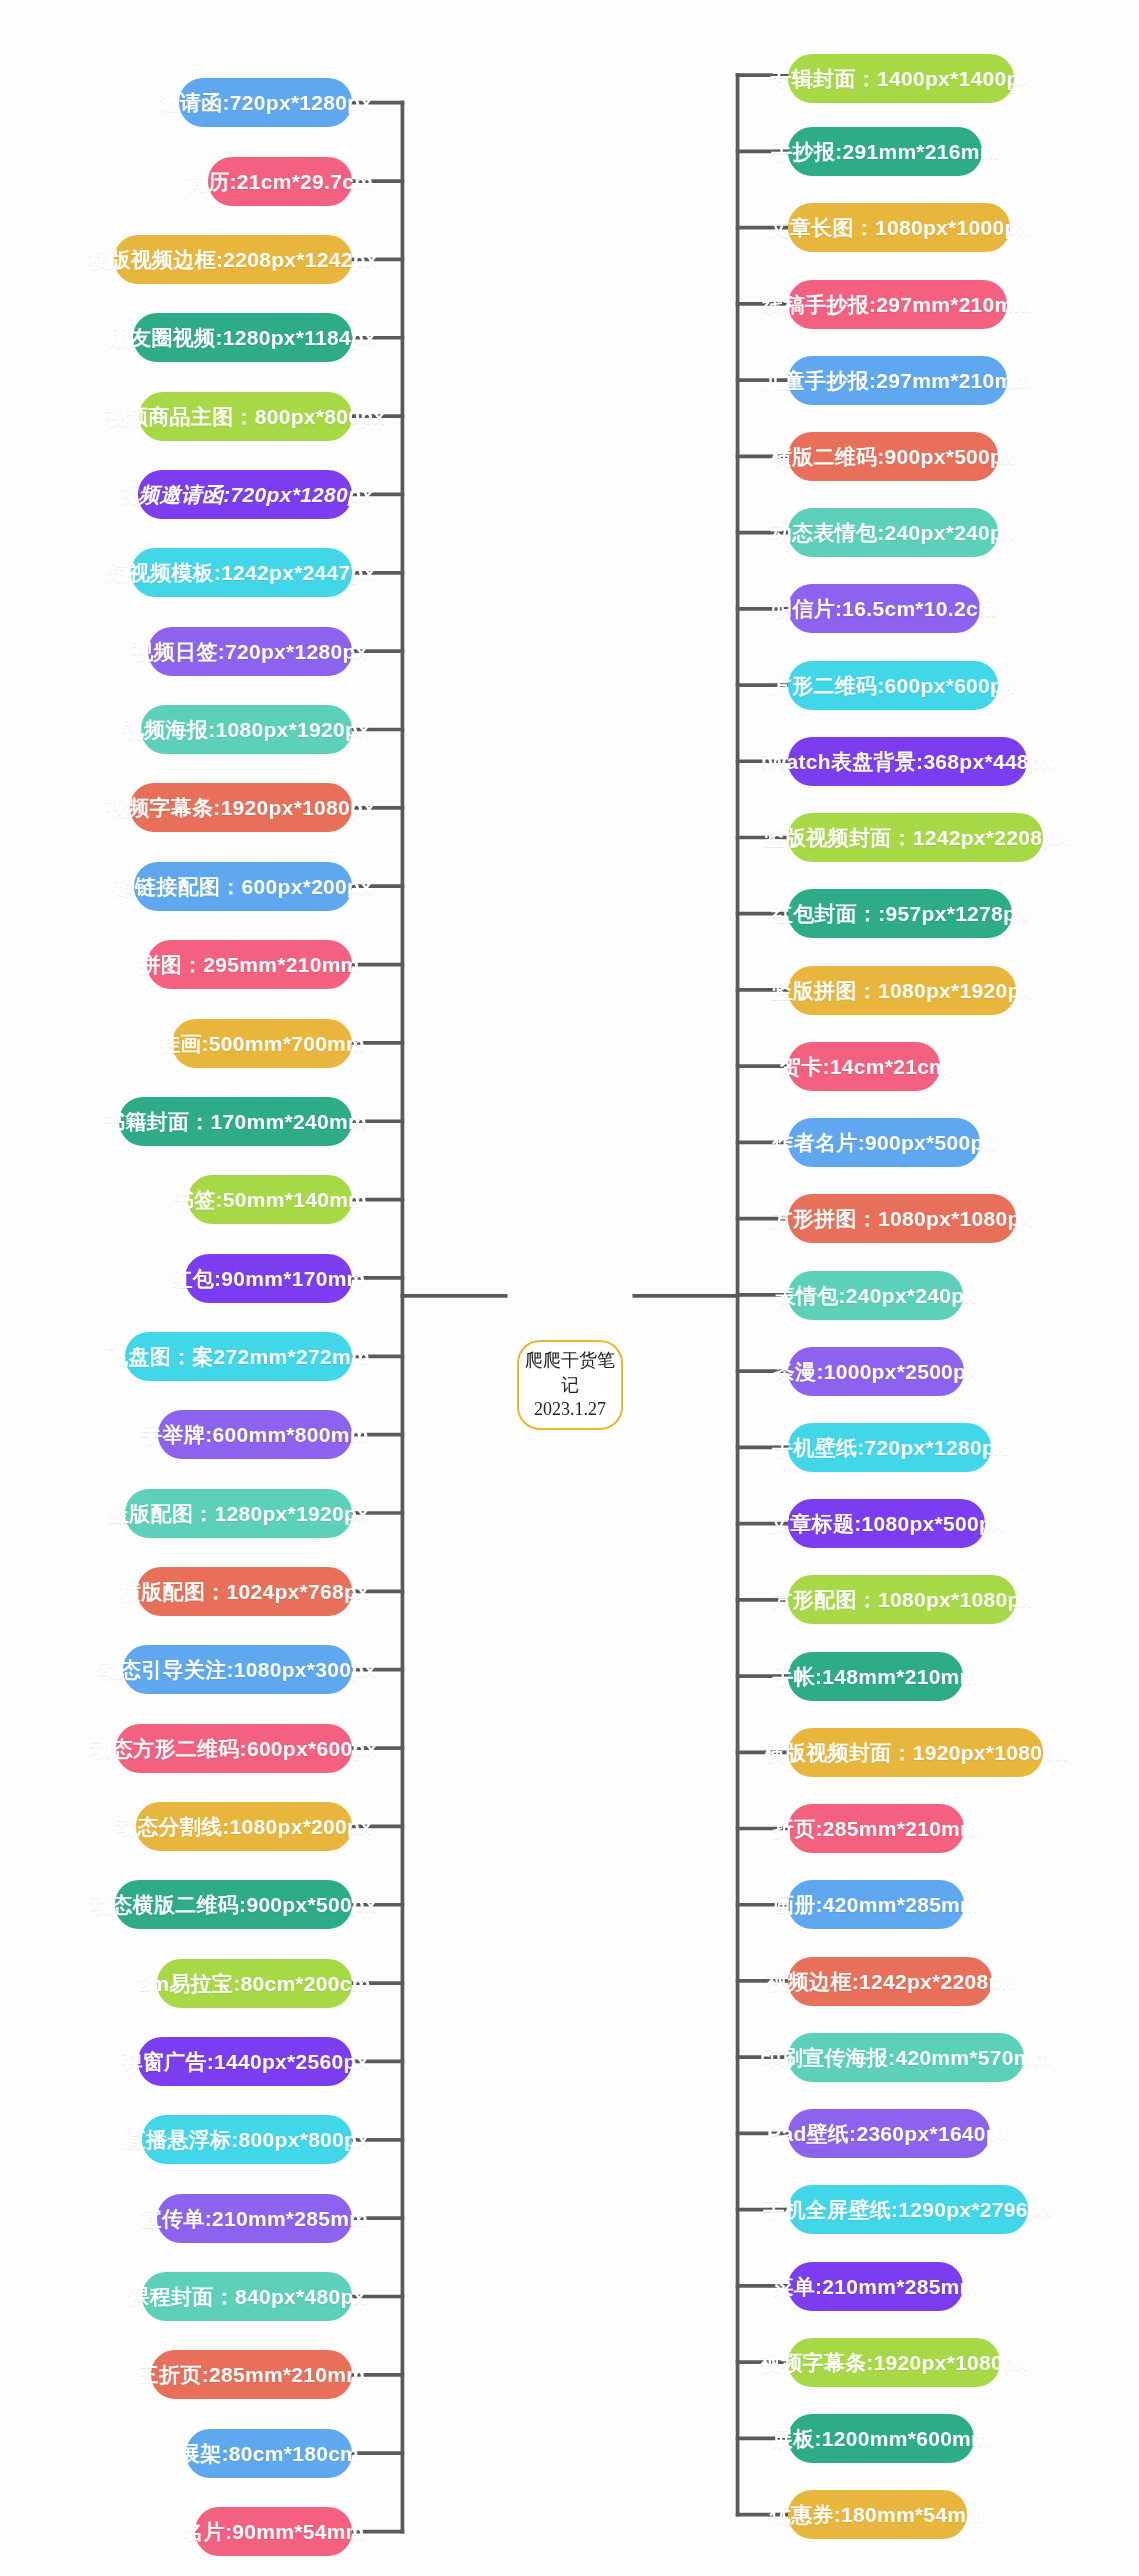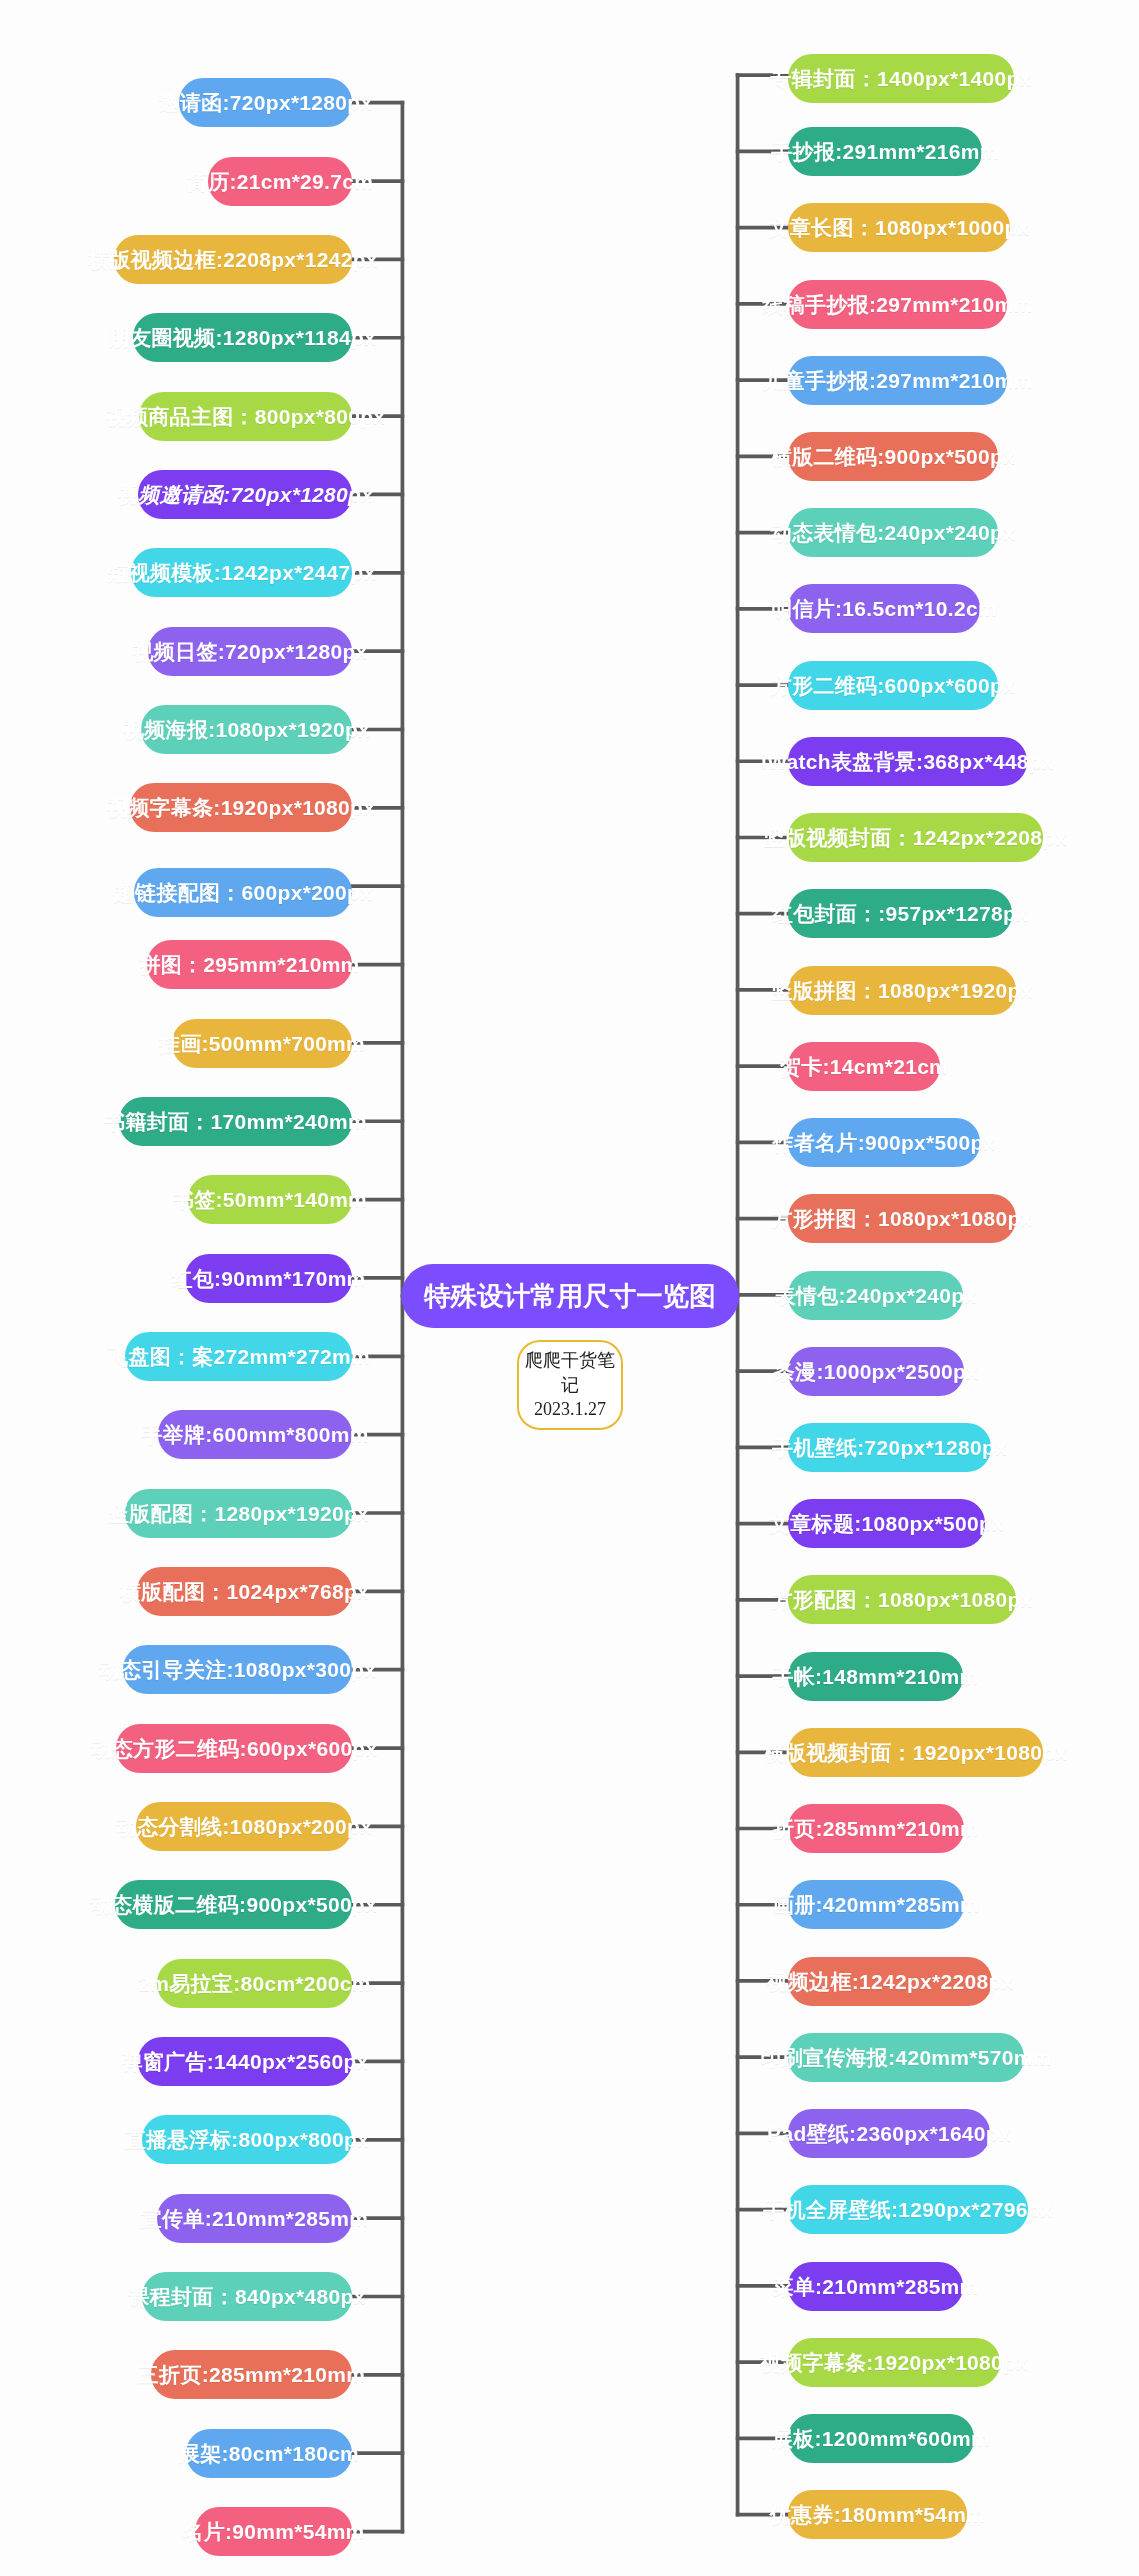--- a/index.html
+++ b/index.html
@@ -190,21 +190,21 @@
       </div>
       <div class="node left" style="top: 627px; width: 204px; background: rgb(140, 98, 239); left: 352px;">
         <span>视频日签:720px*1280px</span>
       </div>
       <div class="node left" style="top: 705px; width: 211px; background: rgb(92, 208, 184); left: 352px;">
         <span>视频海报:1080px*1920px</span>
       </div>
       <div class="node left" style="top: 783px; width: 222px; background: rgb(232, 112, 90); left: 352px;">
         <span>视频字幕条:1920px*1080px</span>
       </div>
-      <div class="node left" style="top: 862px; width: 218px; background: rgb(95, 168, 239); left: 352px; margin-top: 6px;">
+      <div class="node left" style="top: 862px; width: 218px; background: rgb(95, 168, 239); left: 352px;">
         <span>超链接配图：600px*200px</span>
       </div>
       <div class="node left" style="top: 940px; width: 205px; background: rgb(244, 96, 127); left: 352px;">
         <span>拼图：295mm*210mm</span>
       </div>
       <div class="node left" style="top: 1019px; width: 180px; background: rgb(232, 182, 60); left: 352px;">
         <span>挂画:500mm*700mm</span>
       </div>
       <div class="node left" style="top: 1097px; width: 233px; background: rgb(46, 171, 135); left: 352px;">
         <span>书籍封面：170mm*240mm</span>
@@ -359,22 +359,19 @@
         <span>视频字幕条:1920px*1080px</span>
       </div>
       <div class="node" style="top: 2414px; width: 186px; background: rgb(46, 171, 135); left: 788px;">
         <span>展板:1200mm*600mm</span>
       </div>
       <div class="node" style="top: 2490px; width: 179px; background: rgb(232, 182, 60); left: 788px;">
         <span>优惠券:180mm*54mm</span>
       </div>
     </div>
 
-  <div id="center-node">
-    <span>特殊设计常用尺寸一览图</span>
-  </div>
 
   <div id="center-note">
     <span class="nl">爬爬干货笔记</span>
     <span class="nl">2023.1.27</span>
   </div>
 </div>
 
 
 </body></html>

